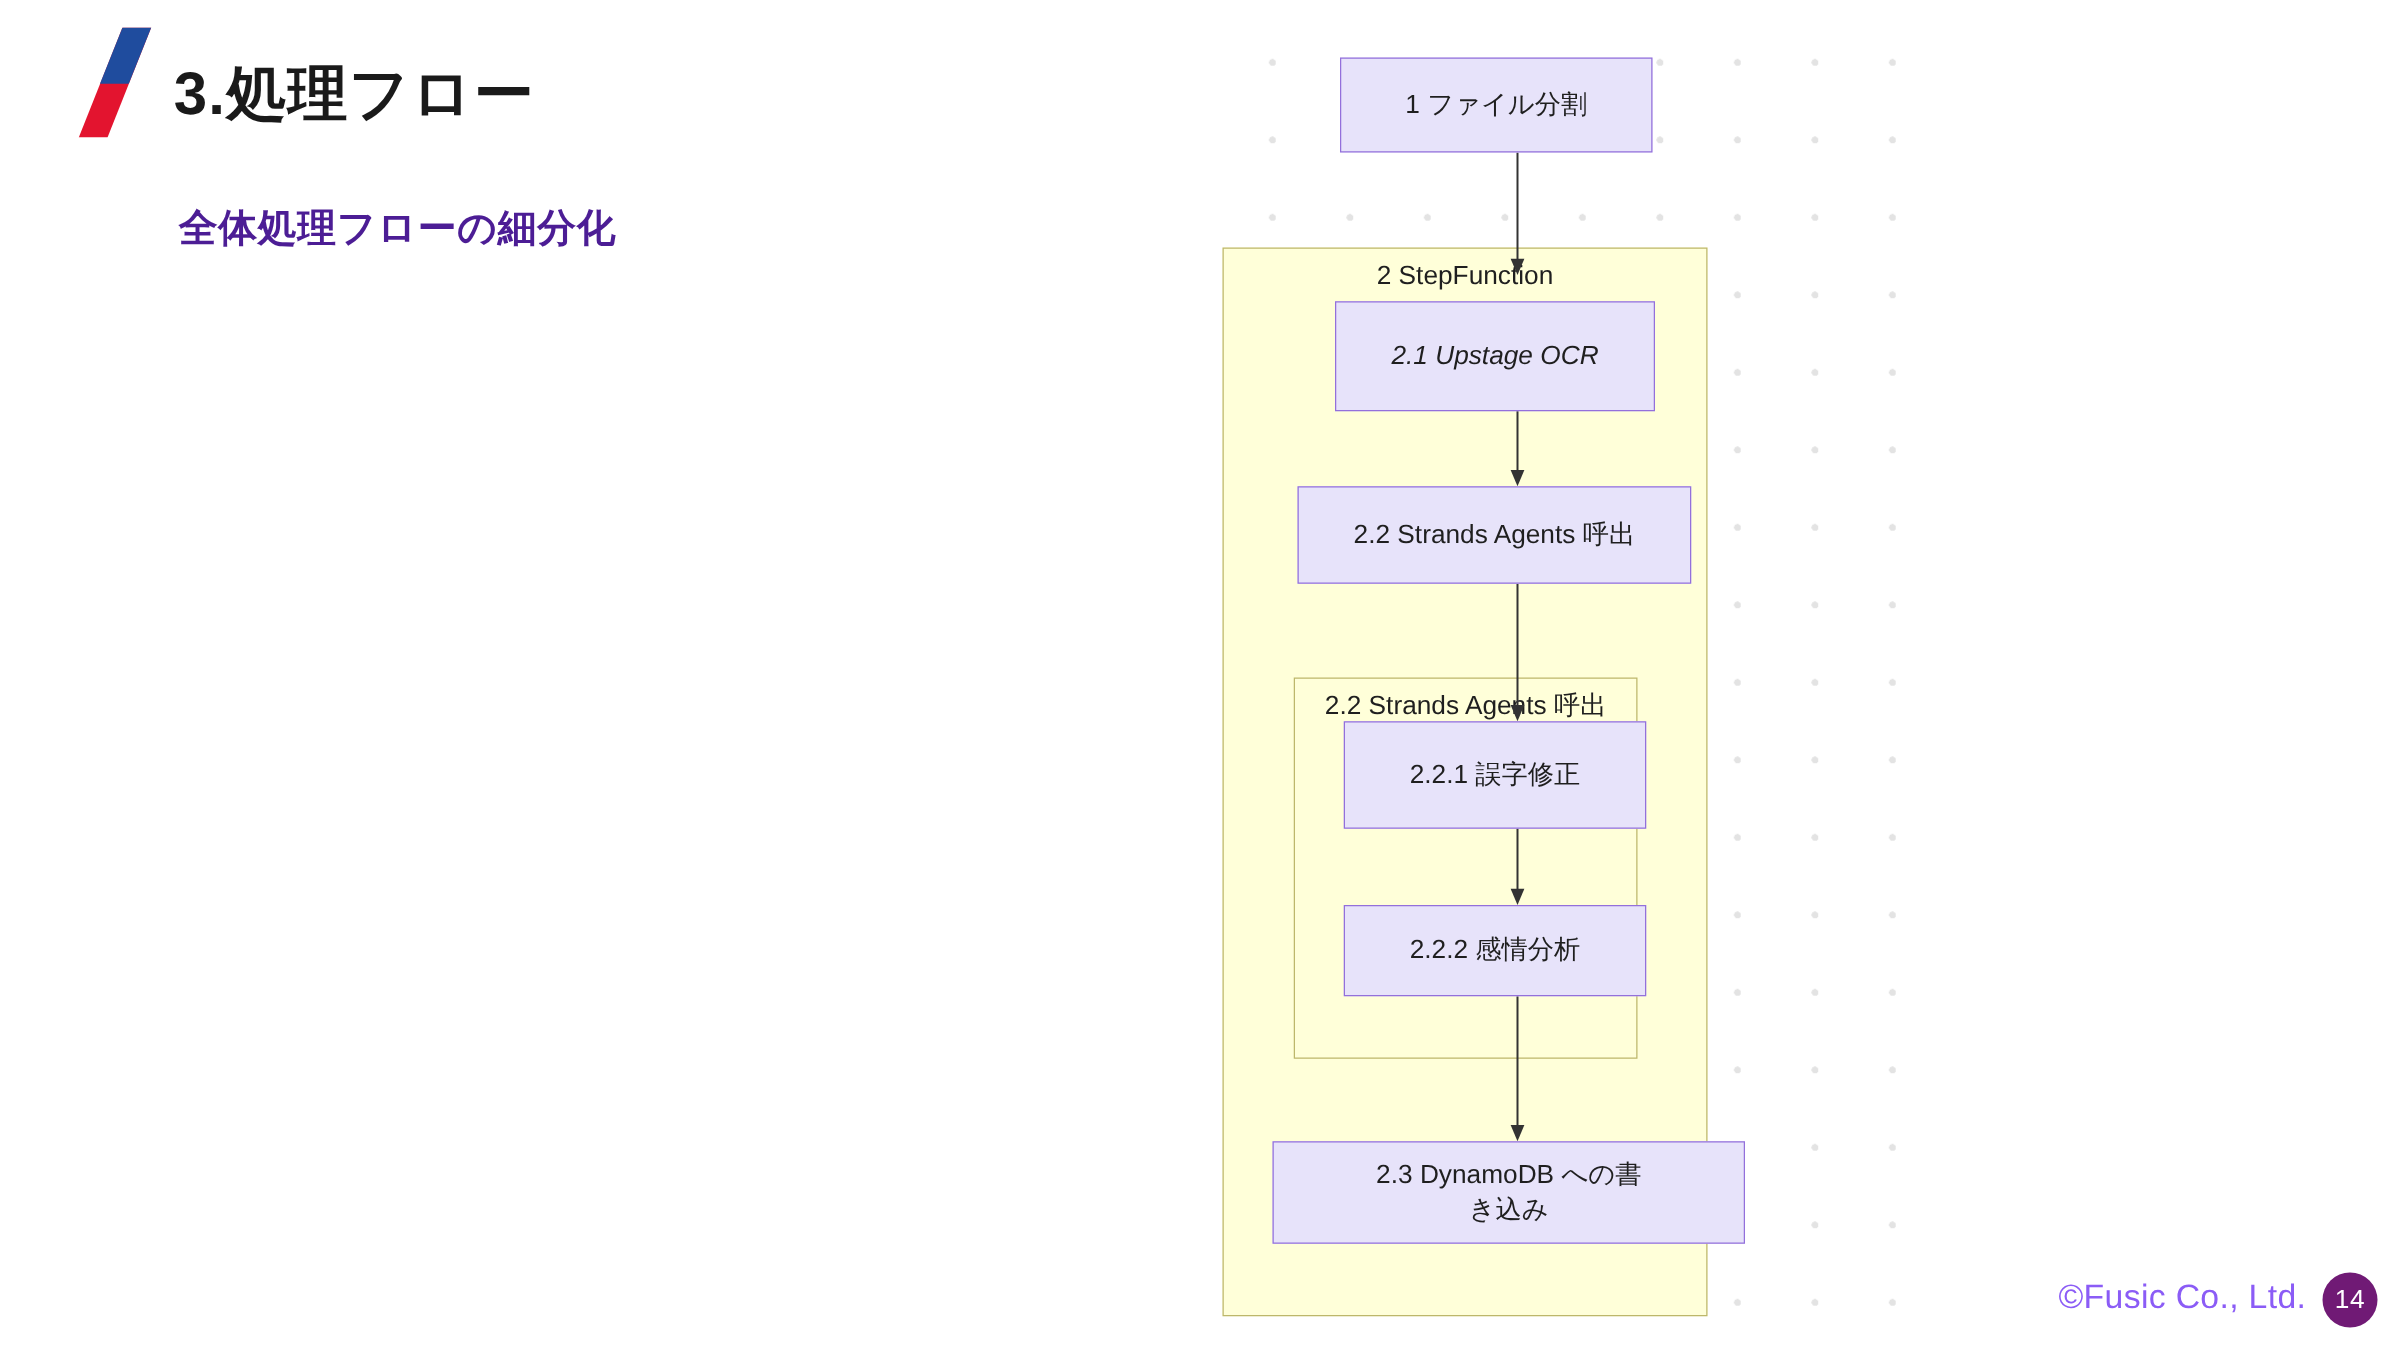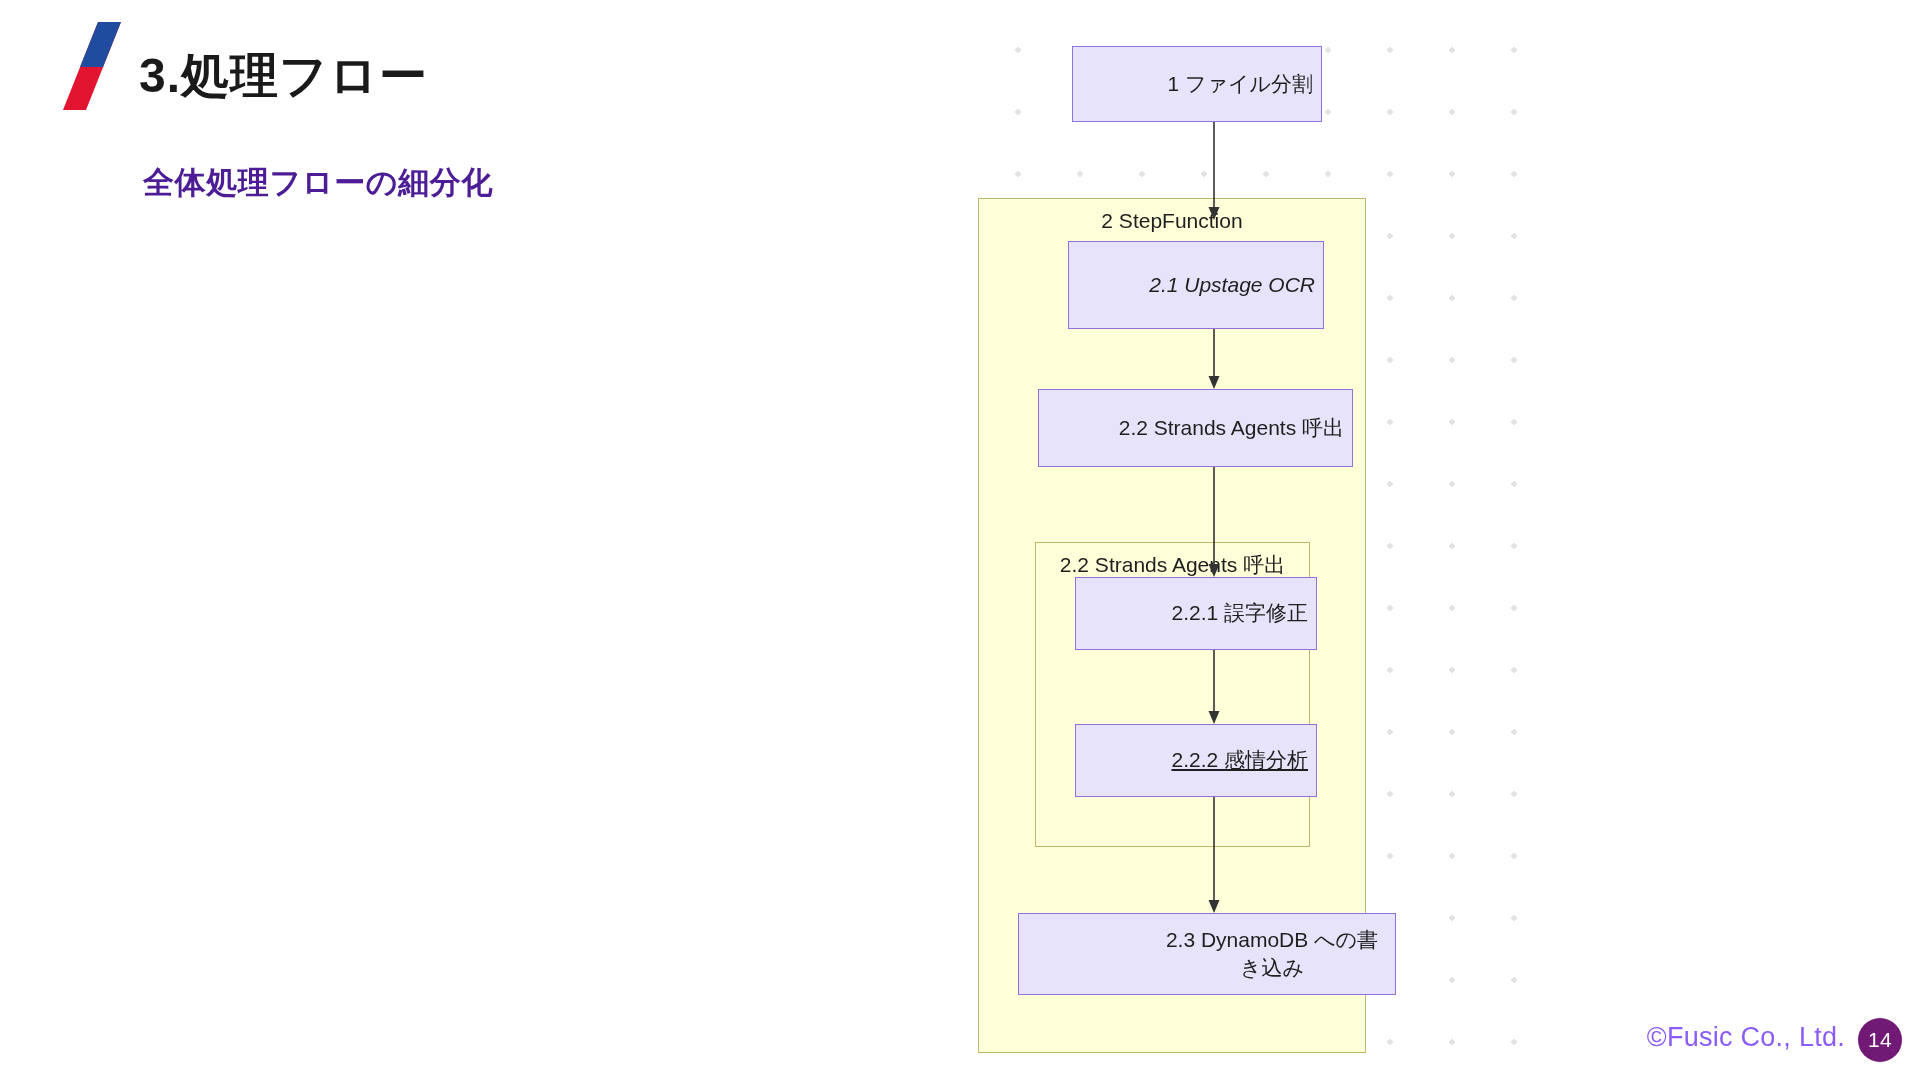--- a/index.html
+++ b/index.html
@@ -93,21 +93,21 @@
   }
 
   .node {
     position: absolute;
     box-sizing: border-box;
     background: #e7e3fa;
     border: 1.4px solid #9370db;
     color: #1f1f1f;
     display: flex;
     align-items: center;
-    justify-content: flex-end;
+    justify-content: center;
     text-align: center;
     font-size: 21px;
     line-height: 1.35;
     padding: 4px 8px;
   }
 
   .subgraph {
     position: absolute;
     box-sizing: border-box;
     background: #ffffd9;
@@ -187,25 +187,25 @@
   </div>
 
   <div class="node" style="left:108px; top:241px; width:256px; height:88px;font-style:italic;">
     <span>2.1 Upstage OCR</span>
   </div>
 
   <div class="node" style="left:78px; top:389px; width:315px; height:78px;">
     <span>2.2 Strands Agents 呼出</span>
   </div>
 
-  <div class="node" style="left:115px; top:577px; width:242px; height:73px;">
+  <div class="node" style="left:115px; top:577px; width:242px; height:86px;">
     <span>2.2.1 誤字修正</span>
   </div>
 
-  <div class="node" style="left:115px; top:724px; width:242px; height:73px;text-decoration:underline;">
+  <div class="node" style="left:115px; top:724px; width:242px; height:73px;">
     <span>2.2.2 感情分析</span>
   </div>
 
   <div class="node" style="left:58px; top:913px; width:378px; height:82px;">
     <span style="max-width:230px; display:inline-block;">2.3 DynamoDB への書き込み</span>
   </div>
 
 </div>
 
 <div id="footer-copyright">©Fusic Co., Ltd.</div>

